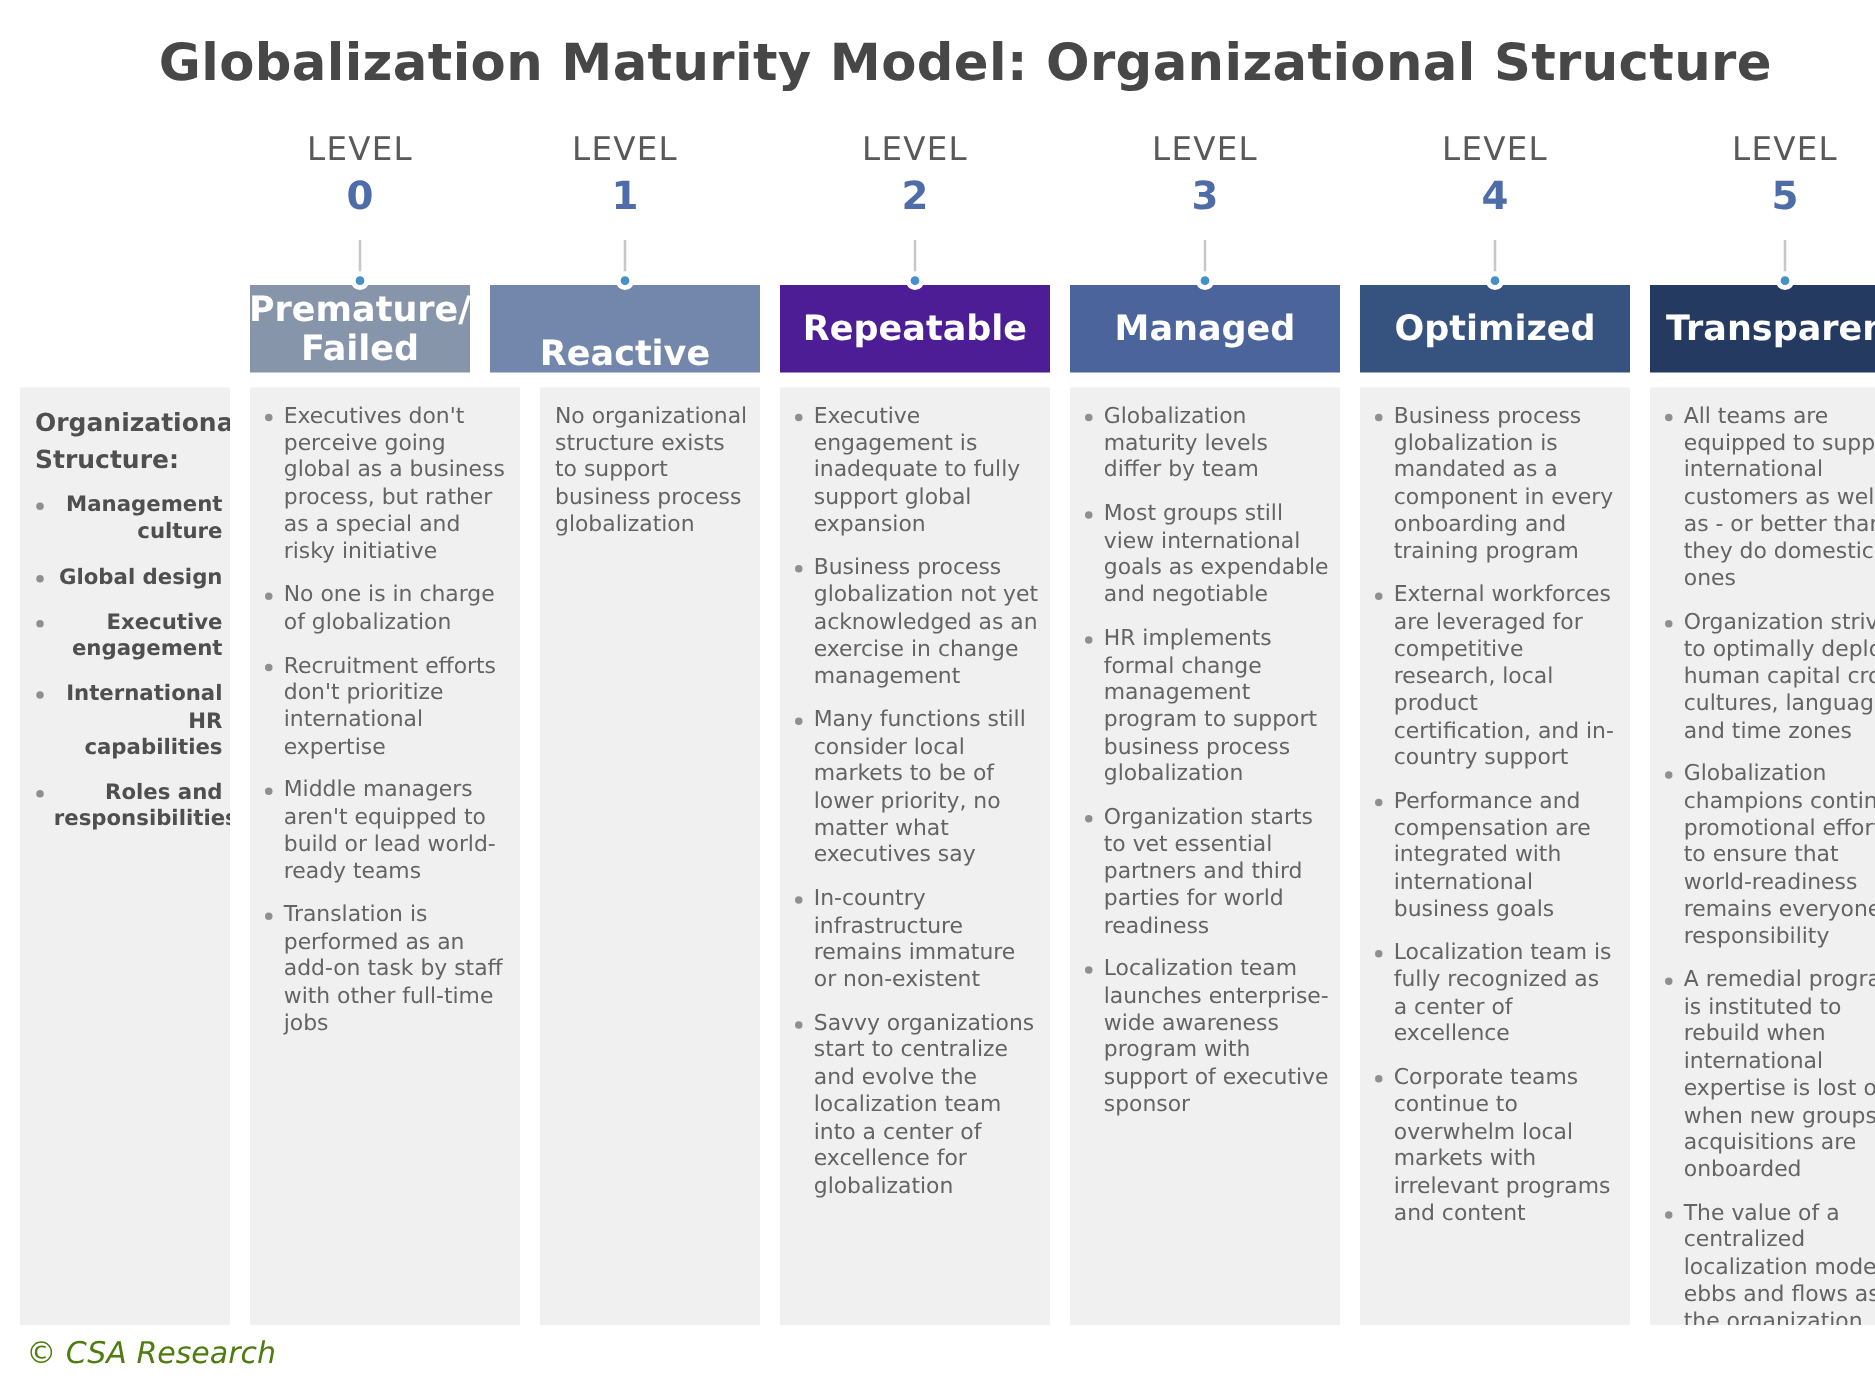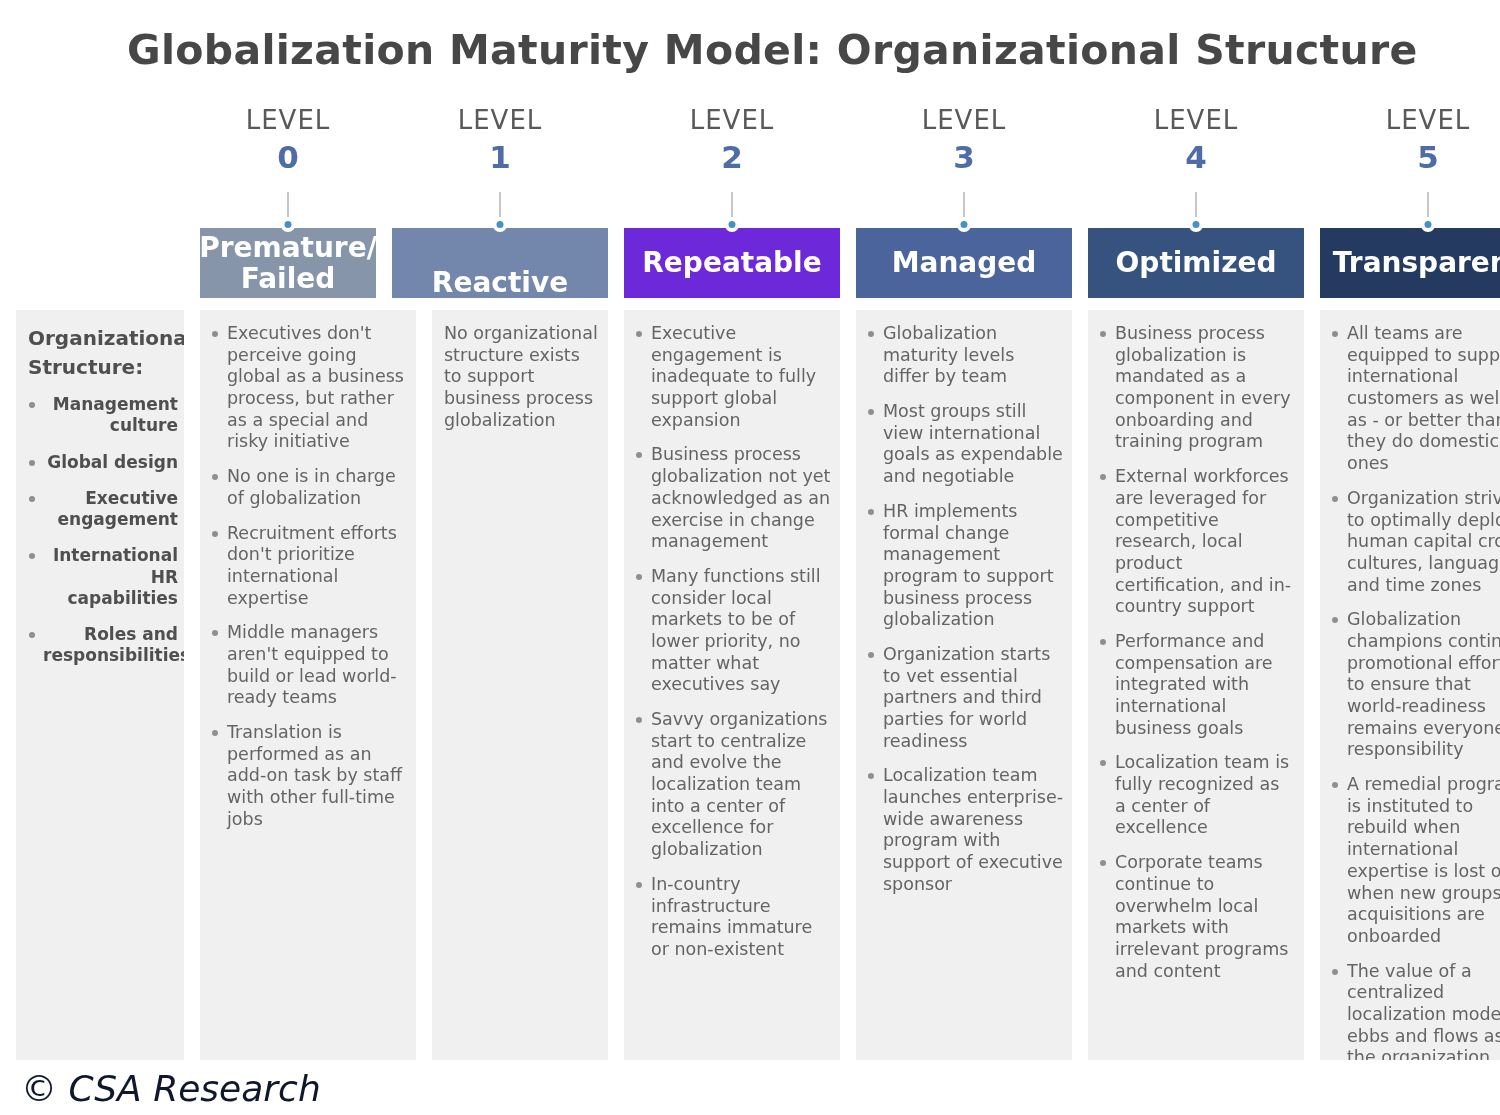--- a/index.html
+++ b/index.html
@@ -78,21 +78,21 @@
     position:relative; padding-left:15px; margin-bottom:15px;
     font-weight:700; font-size:17px; line-height:1.25;text-align:right;
   }
   .sidebar-list li::before {
     content:""; position:absolute; left:1px; top:8px;
     width:6px; height:6px; border-radius:50%; background:#8f8f8f;
   }
 
   .footer-credit {
     position:absolute; left:21px; top:1068px;
-    font-style:italic; font-size:36px; color:#0f172a;
+    font-style:italic; font-size:24px; color:#4d7c0f;
   }
 </style>
 </head>
 <body>
 
 <div class="page">
 
   <div class="main-title">Globalization Maturity Model: Organizational Structure</div>
 
   <div class="bands">
@@ -136,21 +136,21 @@
       <div class="spacer-col"></div>
 
       <div class="level-header col-0" style="background-color: rgb(135, 149, 170);">
         <span class="marker-dot" style="background-color: rgb(70, 144, 200);"></span>
         <span class="level-name">Premature/ Failed</span>
       </div>
       <div class="level-header col-n" style="background-color: rgb(115, 134, 172); align-items: flex-end;">
         <span class="marker-dot" style="background-color: rgb(70, 144, 200);"></span>
         <span class="level-name">Reactive</span>
       </div>
-      <div class="level-header col-n" style="background-color: #6d28d9;">
+      <div class="level-header col-n" style="background-color: #4c1d95;">
         <span class="marker-dot" style="background-color: rgb(70, 144, 200);"></span>
         <span class="level-name">Repeatable</span>
       </div>
       <div class="level-header col-n" style="background-color: rgb(75, 101, 156);">
         <span class="marker-dot" style="background-color: rgb(70, 144, 200);"></span>
         <span class="level-name">Managed</span>
       </div>
       <div class="level-header col-n" style="background-color: rgb(54, 82, 126);">
         <span class="marker-dot" style="background-color: rgb(70, 144, 200);"></span>
         <span class="level-name">Optimized</span>
@@ -186,22 +186,22 @@
       <div class="cell-body col-0">
         <ul class="bullet-list plain">
             <li>No organizational structure exists to support business process globalization</li>
           </ul>
       </div>
       <div class="cell-body col-n">
         <ul class="bullet-list">
             <li>Executive engagement is inadequate to fully support global expansion</li>
             <li>Business process globalization not yet acknowledged as an exercise in change management</li>
             <li>Many functions still consider local markets to be of lower priority, no matter what executives say</li>
+            <li>In-country infrastructure remains immature or non-existent</li>
             <li>Savvy organizations start to centralize and evolve the localization team into a center of excellence for globalization</li>
-            <li>In-country infrastructure remains immature or non-existent</li>
           </ul>
       </div>
       <div class="cell-body col-n">
         <ul class="bullet-list">
             <li>Globalization maturity levels differ by team</li>
             <li>Most groups still view international goals as expendable and negotiable</li>
             <li>HR implements formal change management program to support business process globalization</li>
             <li>Organization starts to vet essential partners and third parties for world readiness</li>
             <li>Localization team launches enterprise-wide awareness program with support of executive sponsor</li>
           </ul>

